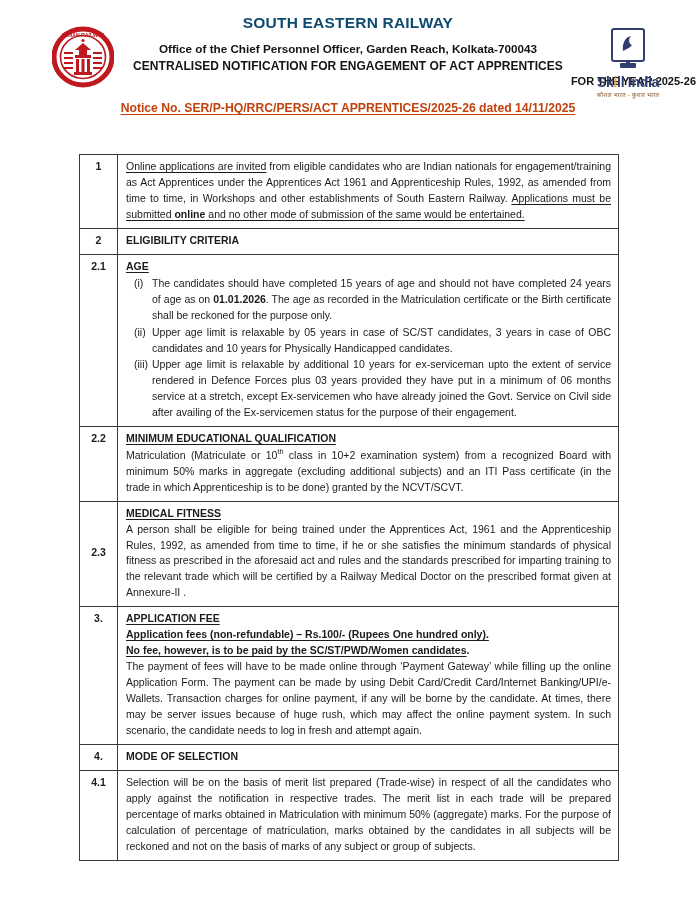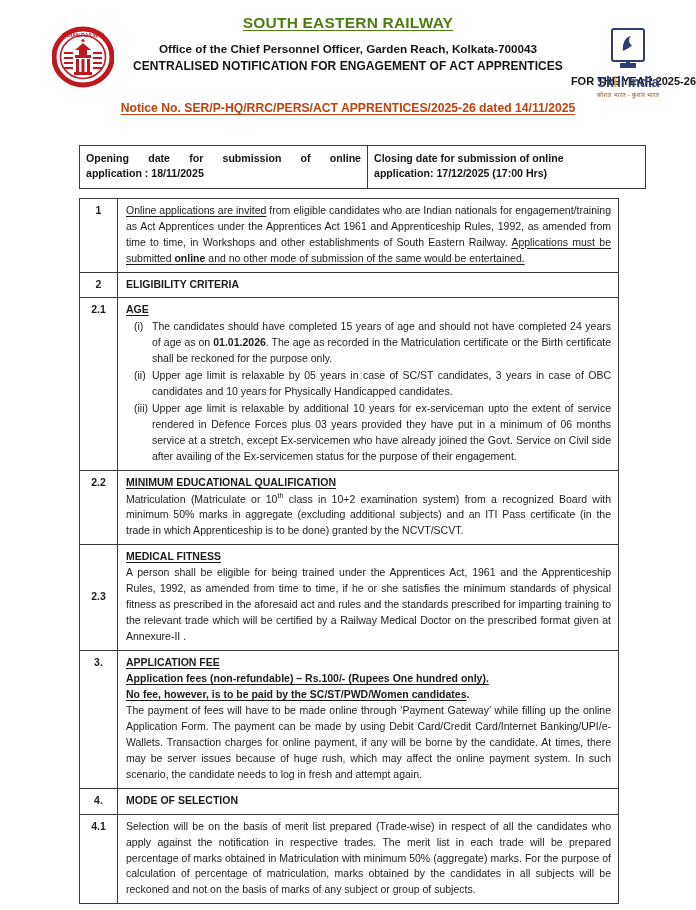--- a/index.html
+++ b/index.html
@@ -18,25 +18,24 @@
 
   
   .header {
     position: relative;
     padding-top: 10px;
     height: 145px;
     box-sizing: border-box;
   }
   .doc-title {
     text-align: center;
-    color: #4d7c0f;
+    color: #0c4a6e;
     font-weight: bold;
     font-size: 15.5px;
     letter-spacing: .2px;
-    text-decoration: underline;
     text-underline-offset: 2px;
     margin: 4px 0 0 0;
   }
   .office-line {
     text-align: center;
     font-weight: bold;
     font-size: 11.7px;
     margin-top: 10px;
     color: #141414;
   }
@@ -258,34 +257,20 @@
         <path d="M6 19 C5 12 8 5 14 4 C11 8 12 12 15 13 C13 16 9 17 6 19 Z" fill="#2f3e6e"></path>
         <circle cx="13.5" cy="6.5" r="1" fill="#ffffff"></circle>
       </svg>
     </div>
     <div class="skill-text">Sk<span class="bar">i</span>ll India</div>
     <div class="skill-sub">कौशल भारत - कुशल भारत</div>
   </div>
 </div>
 
 <div class="wrap">
-  <table class="dt">
-    <tbody>
-        <tr>
-      <td class="dt-open">
-        <div>Opening date for submission of online</div>
-        <div class="l2">application : 18/11/2025</div>
-      </td>
-      <td class="dt-close">
-        <div>Closing date for submission of online</div>
-        <div>application:  17/12/2025 (17:00 Hrs)</div>
-      </td>
-    </tr>
-  </tbody>
-    </table>
 
   <div class="gap"></div>
 
   <table class="main">
 
     <tbody>
         <tr>
       <td class="num">1</td>
       <td class="body">
         <p><span class="u">Online applications are invited</span><span> from eligible candidates who are Indian nationals for engagement/training as Act Apprentices under the Apprentices Act 1961 and Apprenticeship Rules, 1992, as amended from time to time, in Workshops and other establishments of South Eastern Railway. </span><span class="u">Applications must be submitted </span><span class="u b">online</span><span class="u"> and no other mode of submission of the same would be entertained.</span></p>

